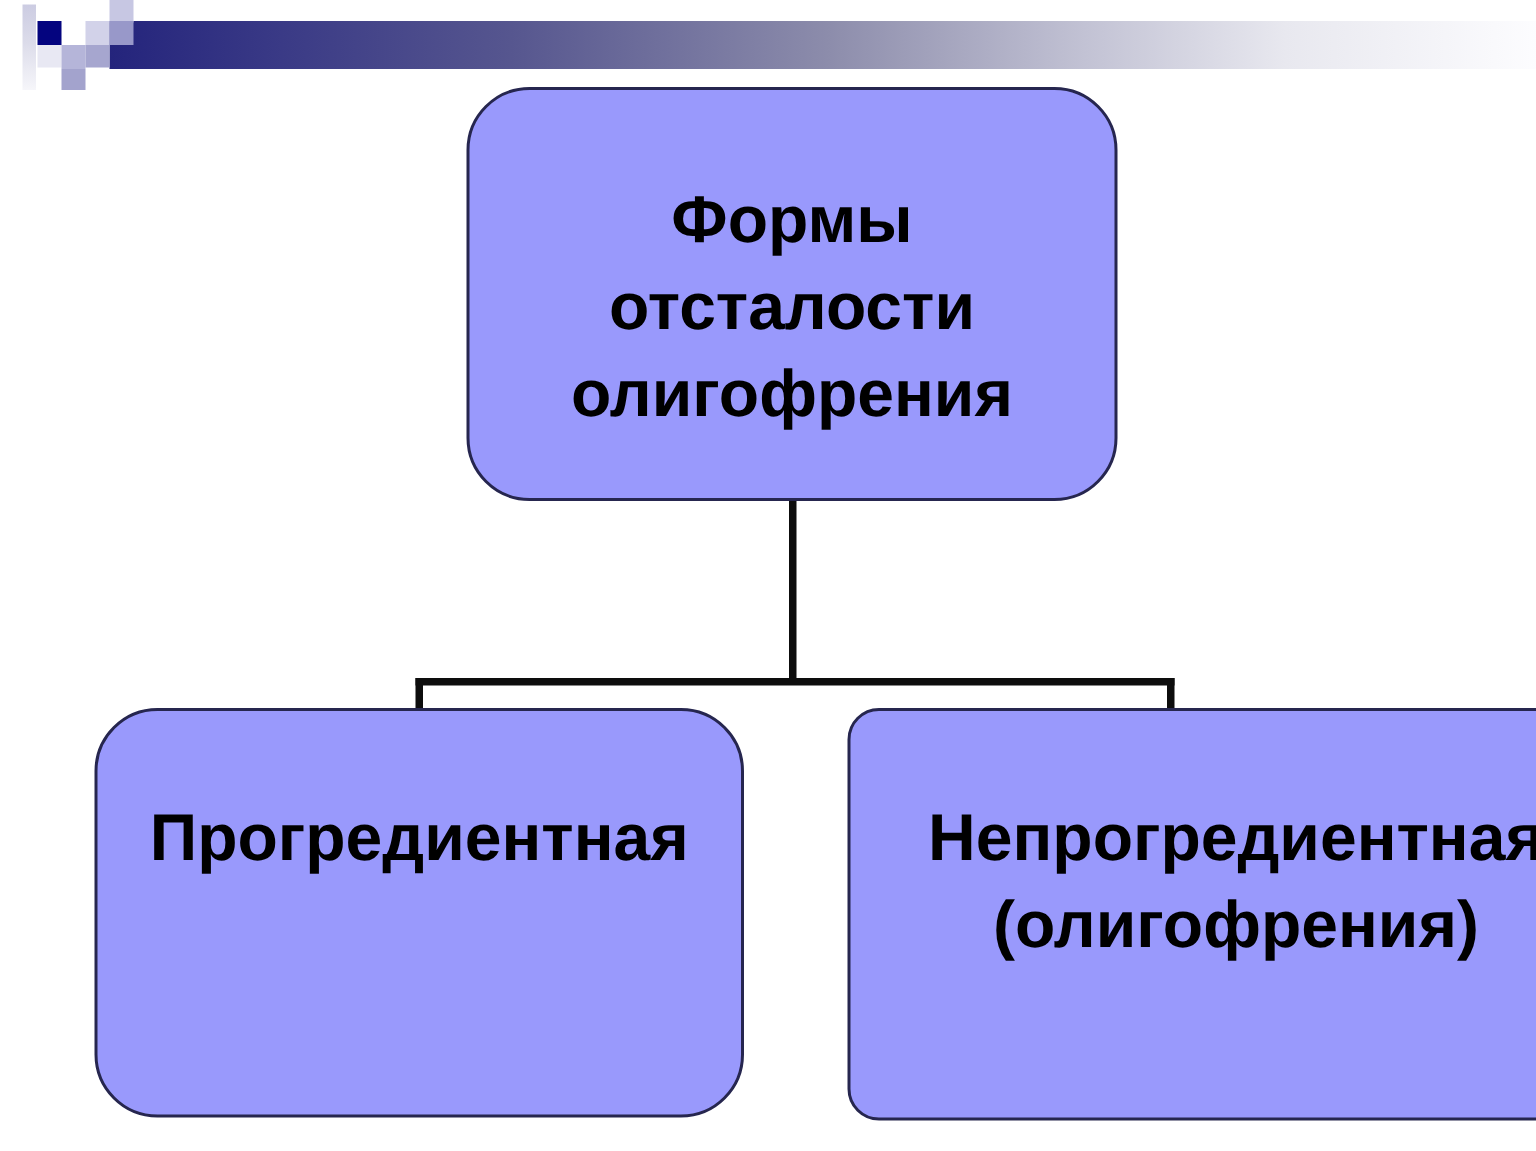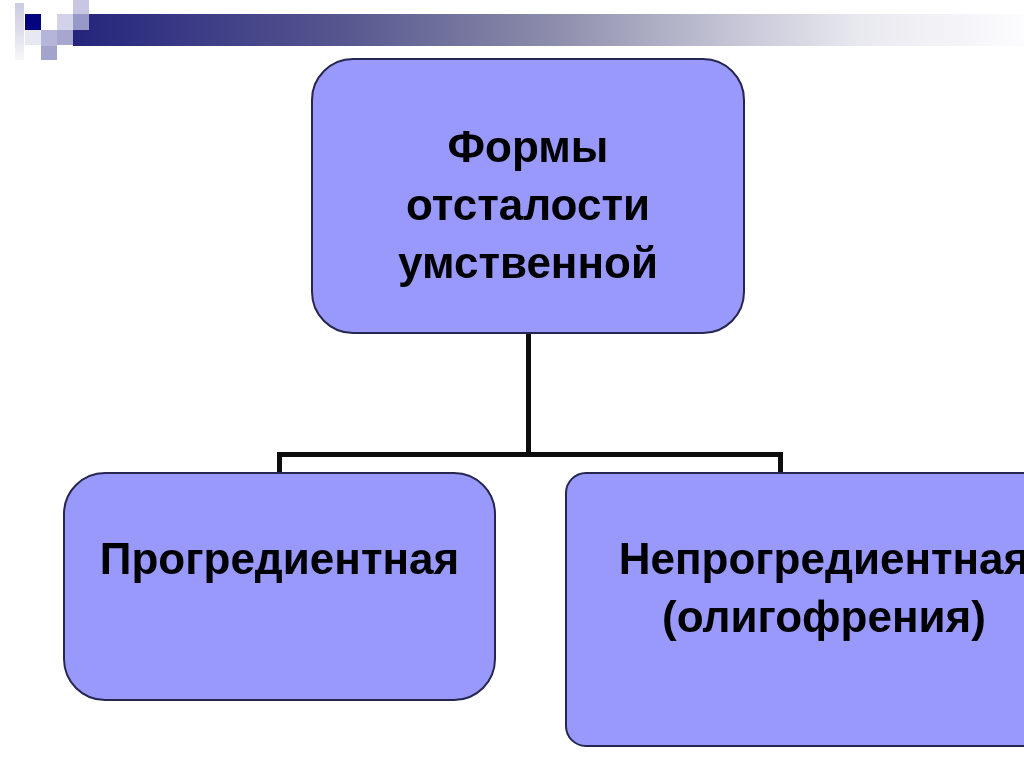--- a/index.html
+++ b/index.html
@@ -50,21 +50,21 @@
     border: 2px solid #26264f;
     border-radius: 42px;
     box-sizing: border-box;
     text-align: center;
     color: #000000;
     font-weight: bold;
     font-size: 44px;
     line-height: 58px;
   }
   .node-root  { left: 298px; top: 58px;  width: 434px; height: 276px; padding-top: 58px; }
-  .node-left  { left: 50px;  top: 472px; width: 433px; height: 229px; padding-top: 56px; }
+  .node-left  { left: 50px;  top: 472px; width: 433px; height: 273px; padding-top: 56px; }
   .node-right { left: 552px; top: 472px; width: 518px; height: 275px; padding-top: 56px; border-radius: 21px; }
   .tline { display: block; white-space: pre; }
 
   
   .cline { position: absolute; background: #0d0d0d; }
   .cl-vert       { left: 513px; top: 334px; width: 5px;   height: 121px; }
   .cl-horiz      { left: 264px; top: 452px; width: 506px; height: 5px; }
   .cl-stub-left  { left: 264px; top: 452px; width: 5px;   height: 21px; }
   .cl-stub-right { left: 765px; top: 452px; width: 5px;   height: 21px; }
 </style>
@@ -87,21 +87,21 @@
   </div>
 
   <div class="cline cl-vert"></div>
   <div class="cline cl-horiz"></div>
   <div class="cline cl-stub-left"></div>
   <div class="cline cl-stub-right"></div>
 
   <div class="node node-root">
     <span class="tline">Формы</span>
     <span class="tline">отсталости</span>
-    <span class="tline">умственной</span>
+    <span class="tline">олигофрения</span>
   </div>
 
   <div class="node node-left">
     <span class="tline">Прогредиентная</span>
   </div>
 
   <div class="node node-right">
     <span class="tline">Непрогредиентная</span>
     <span class="tline">(олигофрения)</span>
   </div>

